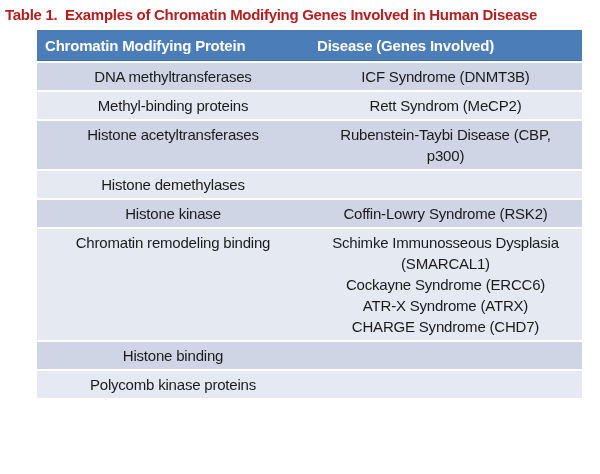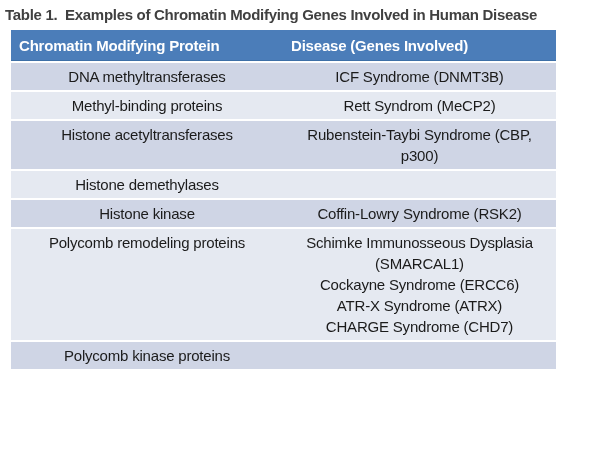--- a/index.html
+++ b/index.html
@@ -11,26 +11,26 @@
     width: 600px;
     height: 474px;
     overflow: hidden;
     font-family: "Liberation Sans", sans-serif;
     -webkit-font-smoothing: antialiased;
   }
   .page-title {
     padding: 6px 0 0 5px;
     font-size: 15px;
     font-weight: 700;
-    color: #404040;
+    color: #b91c1c;
     letter-spacing: -0.3px;
     white-space: pre;
   }
   table.gene-table {
-    margin: 5px 0 0 11px;
+    margin: 5px 0 0 37px;
     width: 545px;
     table-layout: fixed;
     border-collapse: separate;
     border-spacing: 0 2px;
     font-size: 15px;
     letter-spacing: -0.2px;
     color: #1b1b1b;
   }
   col.col-protein { width: 272px; }
   col.col-disease { width: 273px; }
@@ -74,37 +74,41 @@
     <tr>
       <td>DNA methyltransferases</td>
       <td>ICF Syndrome (DNMT3B)</td>
     </tr>
     <tr>
       <td>Methyl-binding proteins</td>
       <td>Rett Syndrom (MeCP2)</td>
     </tr>
     <tr>
       <td>Histone acetyltransferases</td>
-      <td>Rubenstein-Taybi Syndrome (CBP,
+      <td>Rubenstein-Taybi Disease (CBP,
 p300)</td>
     </tr>
     <tr>
       <td>Histone demethylases</td>
       <td></td>
     </tr>
     <tr>
       <td>Histone kinase</td>
       <td>Coffin-Lowry Syndrome (RSK2)</td>
     </tr>
     <tr>
-      <td>Polycomb remodeling proteins</td>
+      <td>Chromatin remodeling binding</td>
       <td>Schimke Immunosseous Dysplasia
 (SMARCAL1)
 Cockayne Syndrome (ERCC6)
 ATR-X Syndrome (ATRX)
 CHARGE Syndrome (CHD7)</td>
+    </tr>
+    <tr>
+      <td>Histone binding</td>
+      <td></td>
     </tr>
     <tr>
       <td>Polycomb kinase proteins</td>
       <td></td>
     </tr>
   </tbody>
 </table>
 
 </body></html>

